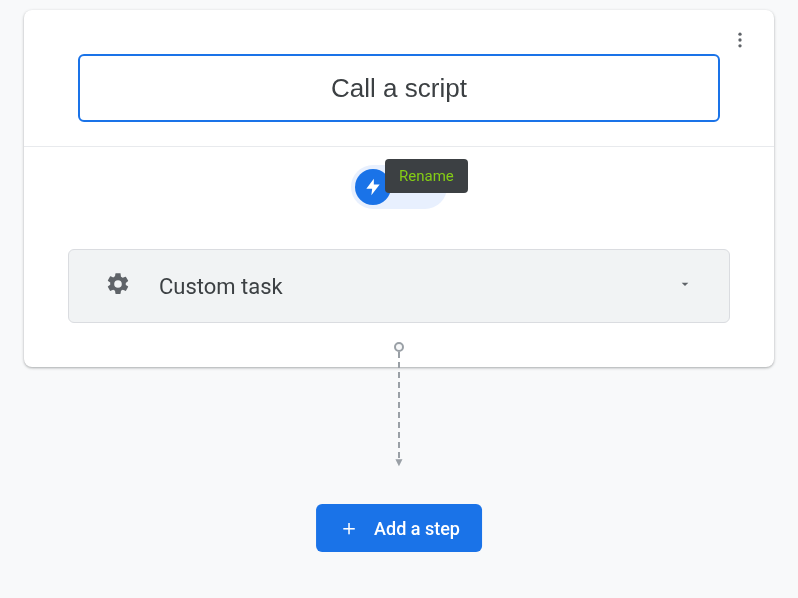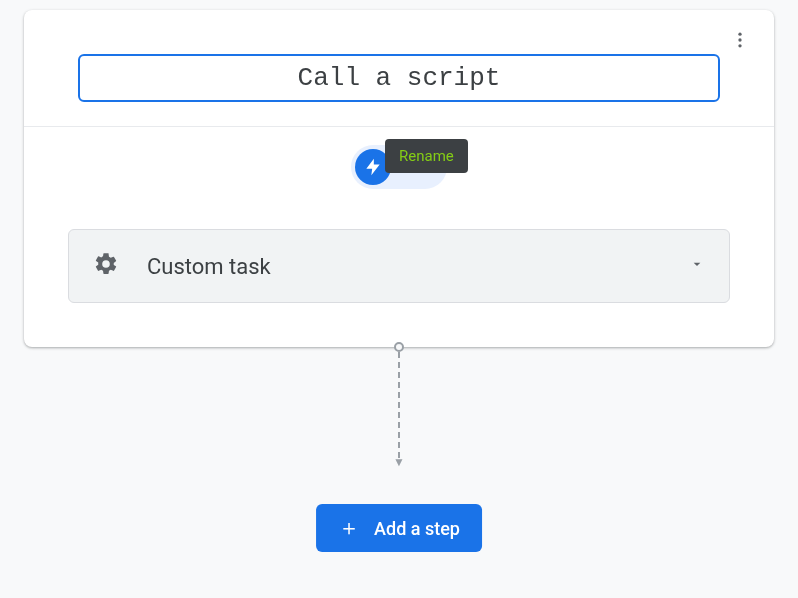--- a/index.html
+++ b/index.html
@@ -34,31 +34,31 @@
       background: transparent;
       border-radius: 50%;
       cursor: pointer;
       display: flex;
       align-items: center;
       justify-content: center;
       color: #5f6368;
     }
     .title-input {
       width: 642px;
-      height: 48px;
+      height: 68px;
       margin: 28px auto 0 auto;
       display: block;
       border: 2px solid #1a73e8;
       border-radius: 6px;
       font-size: 26px;
       color: #3c4043;
       text-align: center;
       outline: none;
       padding: 4px 12px;
-      font-family: Liberation Mono, monospace;
+      font-family: Liberation Sans, sans-serif;
     }
     .chip-row {
       display: flex;
       justify-content: center;
       padding: 18px 0 16px 0;
       border-top: 1px solid #e8eaed;
       margin-top: 24px;
       position: relative;
     }
     .chip {
@@ -102,21 +102,21 @@
       padding: 24px 44px 44px 44px;
     }
     .task-select {
       width: 100%;
       height: 74px;
       border: 1px solid #dadce0;
       background: #f1f3f4;
       border-radius: 6px;
       display: flex;
       align-items: center;
-      padding: 0 24px;
+      padding: 0 36px;
       cursor: pointer;
       gap: 28px;
     }
     .task-label {
       font-size: 22px;
       color: #3c4043;
       flex: 1;
     }
     .task-caret {
       color: #5f6368;

